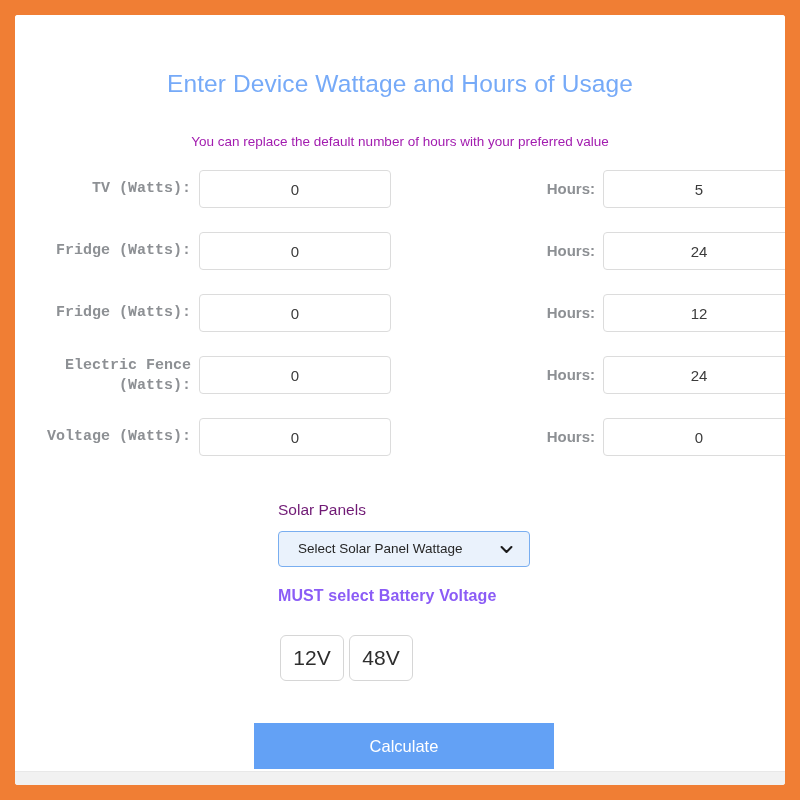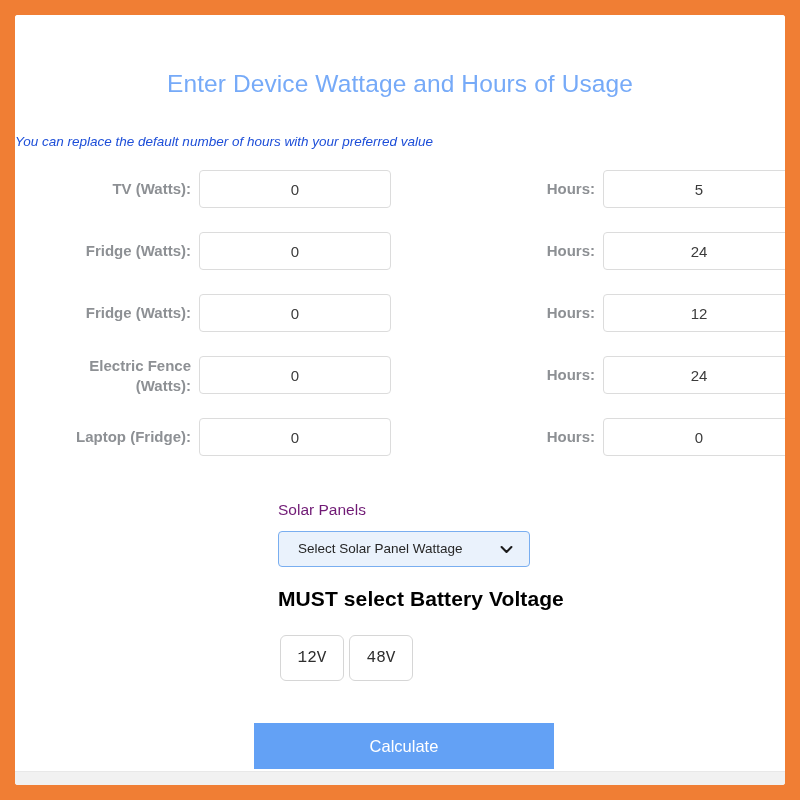--- a/index.html
+++ b/index.html
@@ -56,24 +56,23 @@
     font-weight: normal;
     color: #76aaf8;
     letter-spacing: 0.1px;
   }
 
   .subtitle {
     position: absolute;
     left: 0;
     right: 0;
     top: 119px;
-    text-align: left;
+    text-align: center;
     font-size: 13.5px;
-    font-style: italic;
-    color: #1d4ed8;
+    color: #a21caf;
   }
 
   
   .rows {
     position: absolute;
     left: 0;
     top: 155px;
     width: 800px;
   }
   .row {
@@ -85,20 +84,21 @@
     top: 0;
     width: 160px;
     text-align: right;
     font-size: 15px;
     font-weight: bold;
     color: #8d9094;
     line-height: 20px;
   }
   .label-watts {
     left: 16px;
+    font-family: Liberation Mono, monospace;
   }
   .label-hours {
     left: 420px;
   }
   
   .label.one-line { padding-top: 9px; }
   .label.two-lines { padding-top: 0px; }
 
   .txt-input {
     position: absolute;
@@ -162,41 +162,41 @@
     width: 13px;
     height: 13px;
   }
   .chev svg { display: block; }
 
   
   .battery-title {
     position: absolute;
     left: 263px;
     top: 572px;
-    font-size: 21px;
+    font-size: 16px;
     font-weight: bold;
-    color: #000000;
+    color: #8b5cf6;
     letter-spacing: 0.1px;
   }
   .volt-group {
     position: absolute;
     left: 265px;
     top: 620px;
     display: flex;
     gap: 5px;
   }
   .volt-btn {
     width: 64px;
     height: 46px;
     border: 1px solid #d6d6d6;
     border-radius: 6px;
     background: #ffffff;
     color: #2e2e2e;
-    font-size: 16px;
-    font-family: Liberation Mono, monospace;
+    font-size: 21px;
+    font-family: Liberation Sans, sans-serif;
     cursor: pointer;
     padding: 0;
     line-height: 44px;
     text-align: center;
   }
 
   
   .calc-btn {
     position: absolute;
     left: 239px;
@@ -244,21 +244,21 @@
           <div class="label label-hours one-line">Hours:</div>
           <input class="txt-input input-hours" type="text" value="12" style="">
         </div>
         <div class="row">
           <div class="label label-watts two-lines">Electric Fence (Watts):</div>
           <input class="txt-input input-watts" type="text" value="0" style="">
           <div class="label label-hours one-line">Hours:</div>
           <input class="txt-input input-hours" type="text" value="24" style="">
         </div>
         <div class="row">
-          <div class="label label-watts one-line">Laptop (Fridge):</div>
+          <div class="label label-watts one-line">Voltage (Watts):</div>
           <input class="txt-input input-watts" type="text" value="0" style="">
           <div class="label label-hours one-line">Hours:</div>
           <input class="txt-input input-hours" type="text" value="0" style="">
         </div>
       </div>
 
     <div class="solar-label">Solar Panels</div>
 
     <div class="solar-select">
       <span class="solar-select-text">Select Solar Panel Wattage</span>

